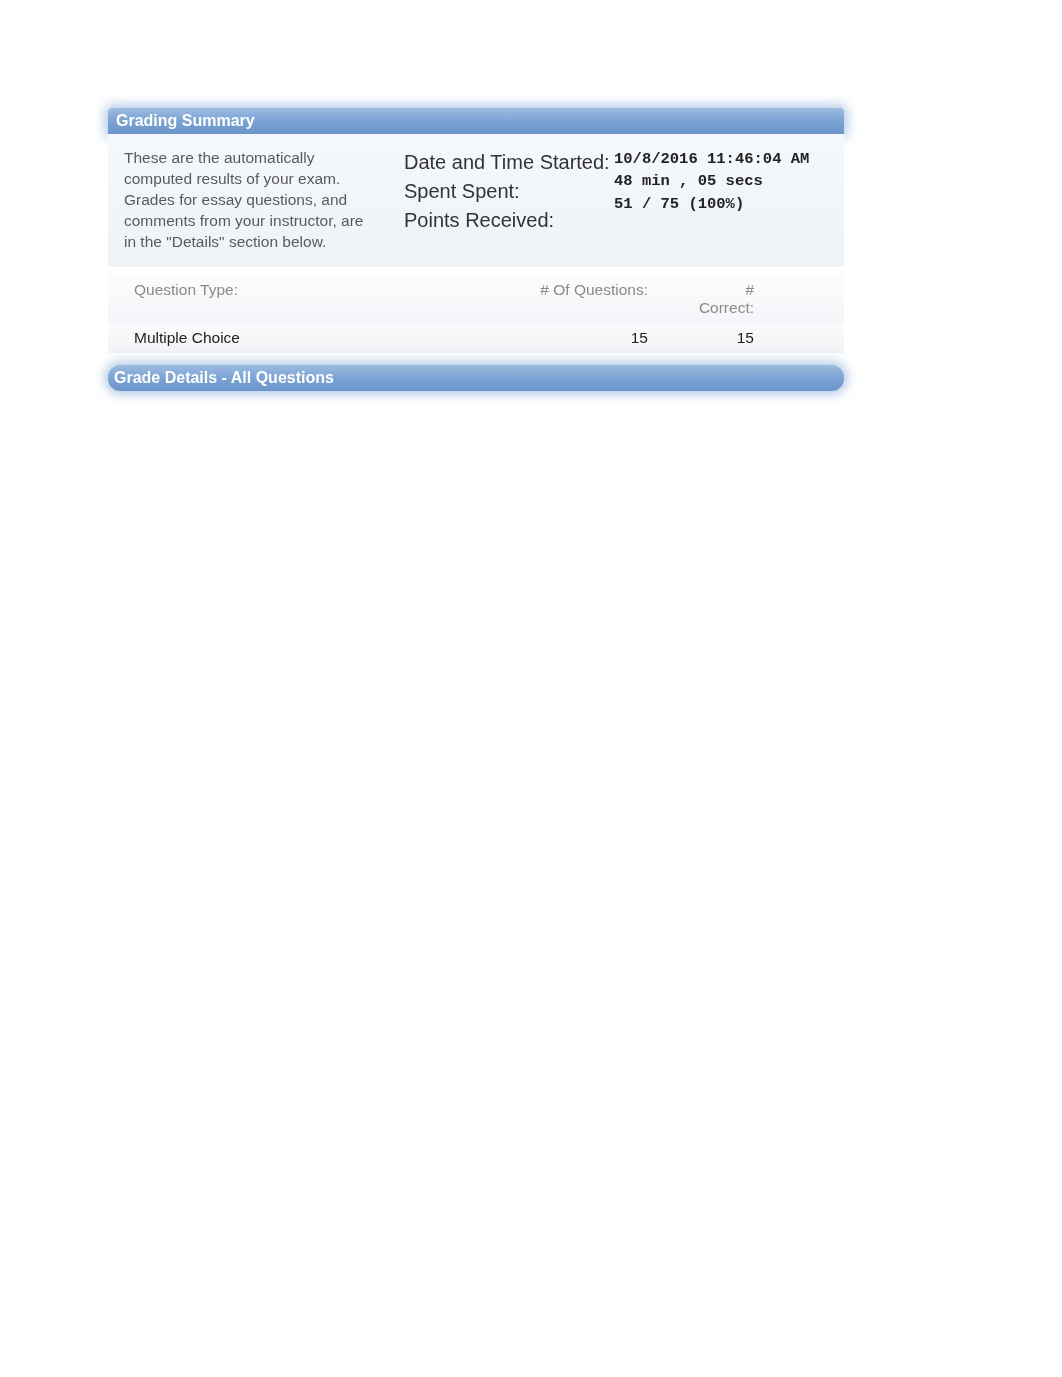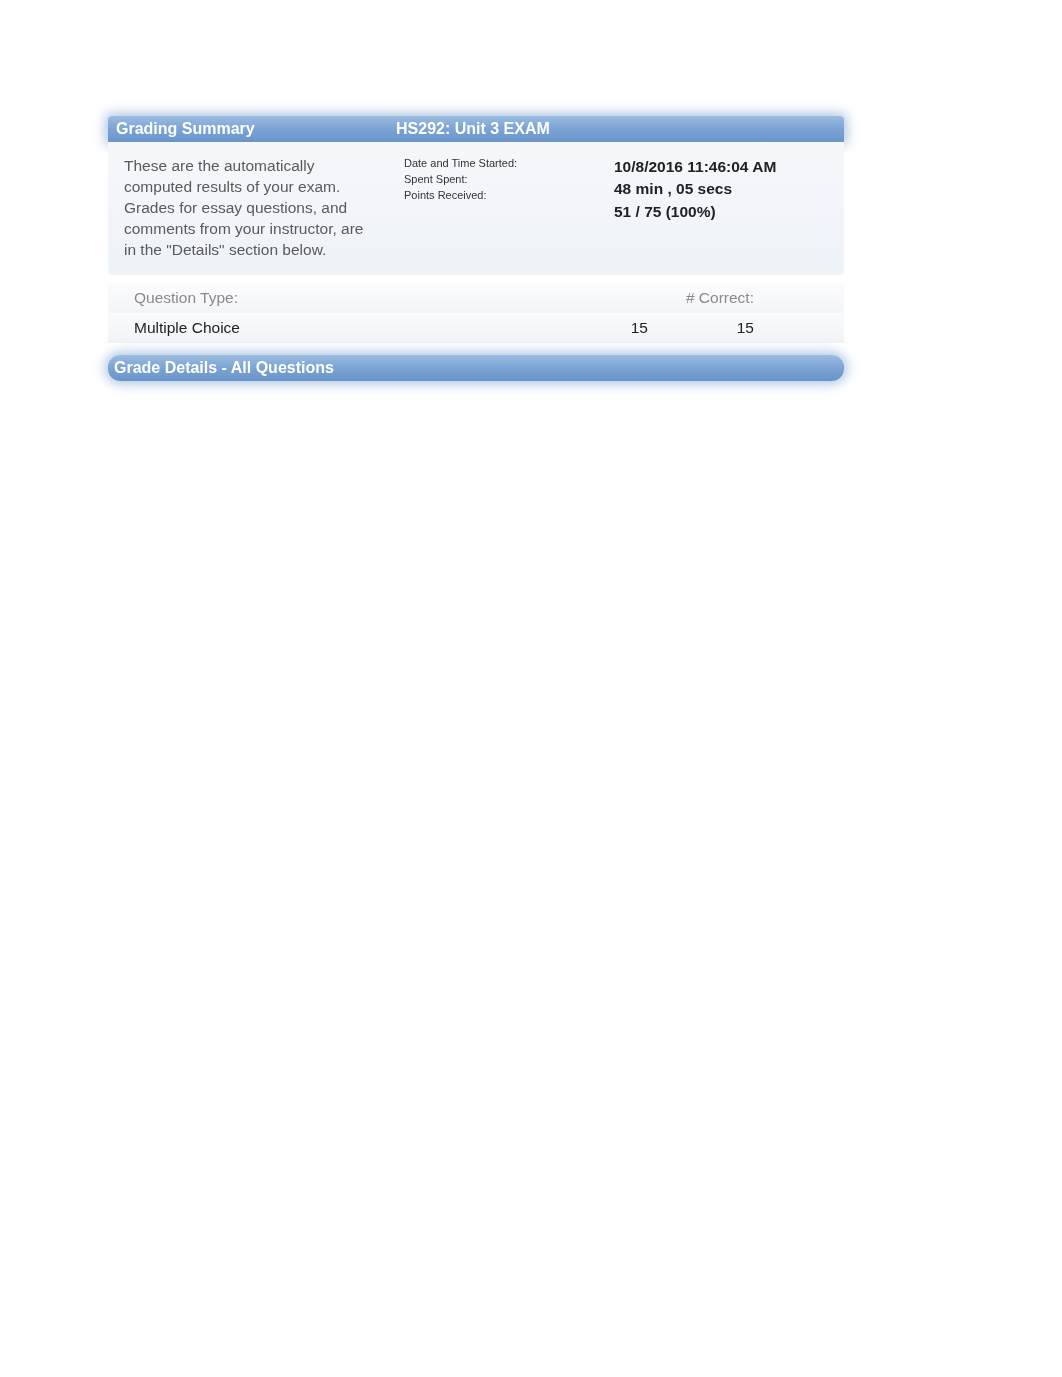--- a/index.html
+++ b/index.html
@@ -12,21 +12,20 @@
     background: #ffffff;
     width: 1062px;
     height: 1377px;
     position: relative;
   }
   .container {
     position: absolute;
     left: 108px;
     top: 108px;
     width: 736px;
-    margin-top: 8px;
   }
   .header-bar {
     display: flex;
     background: linear-gradient(to bottom, #9dbce0 0%, #7ba3d4 50%, #6a95c9 100%);
     border-radius: 4px 4px 0 0;
     box-shadow: 0 0 12px 3px rgba(120, 160, 210, 0.6);
     padding: 4px 8px;
     color: #ffffff;
     font-weight: bold;
     font-size: 16px;
@@ -51,29 +50,30 @@
     line-height: 1.35;
   }
   .summary-right {
     flex: 1;
     padding: 14px 16px;
     display: flex;
   }
   .labels-col {
     width: 210px;
     color: #333333;
-    font-size: 11px;
+    font-size: 20px;
     line-height: 1.45;
   }
   .values-col {
     flex: 1;
     color: #222222;
     font-size: 15.5px;
     font-weight: bold;
     line-height: 1.45;
+    font-family: Liberation Mono, monospace;
   }
   .table-section {
     margin-top: 8px;
   }
   .table-header-row {
     display: flex;
     background: linear-gradient(to bottom, #fcfcfd 0%, #f3f5f8 100%);
     padding: 6px 0;
     color: #8a8a8a;
     font-size: 15.5px;
@@ -111,21 +111,20 @@
     font-size: 16px;
   }
 </style>
 </head>
 <body>
 
 <div class="container">
 
   <div class="header-bar">
     <div class="header-left">Grading Summary</div>
-    <div class="header-right">HS292: Unit 3 EXAM</div>
   </div>
 
   <div class="summary-row">
     <div class="summary-left">These are the automatically computed results of your exam. Grades for essay questions, and comments from your instructor, are in the "Details" section below.</div>
     <div class="summary-right">
       <div class="labels-col">
         <div>Date and Time Started:</div>
         <div>Spent Spent:</div>
         <div>Points Received:</div>
       </div>
@@ -133,20 +132,21 @@
         <div>10/8/2016 11:46:04 AM</div>
         <div>48 min , 05 secs</div>
         <div>51 / 75 (100%)</div>
       </div>
     </div>
   </div>
 
   <div class="table-section">
     <div class="table-header-row">
       <div class="col-type">Question Type:</div>
+      <div class="col-count"># Of Questions:</div>
       <div class="col-correct"># Correct:</div>
     </div>
     <div class="table-data-row">
       <div class="col-type">Multiple Choice</div>
       <div class="col-count">15</div>
       <div class="col-correct">15</div>
     </div>
   </div>
 
   <div class="details-bar">

